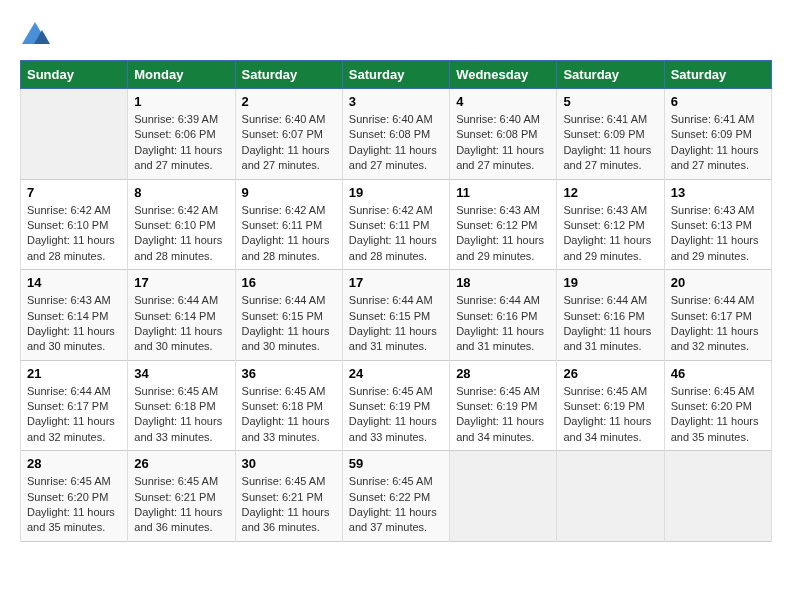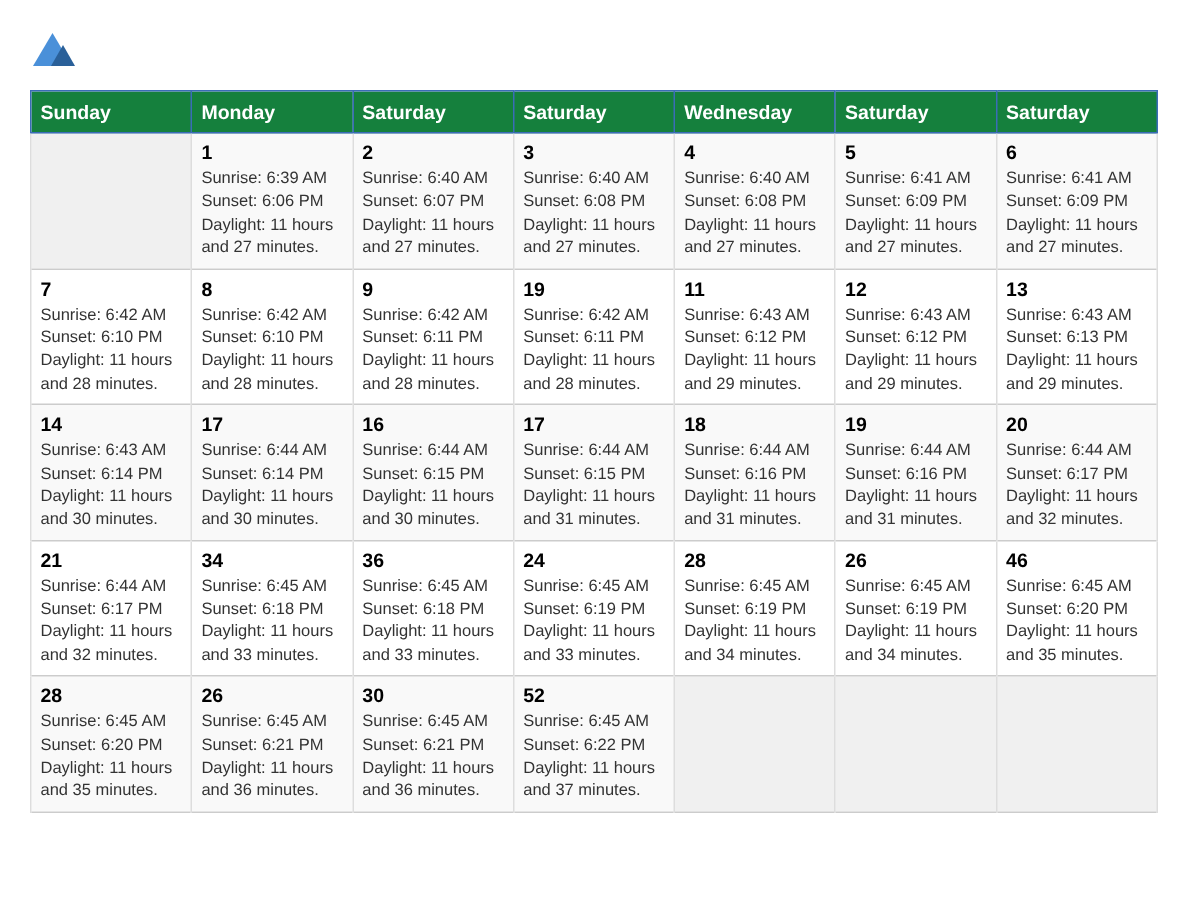--- a/index.html
+++ b/index.html
@@ -239,21 +239,21 @@
         </td>
         <td>
           <span class="day-number">26</span>
           <div class="day-info">Sunrise: 6:45 AM<br>Sunset: 6:21 PM<br>Daylight: 11 hours and 36 minutes.</div>
         </td>
         <td>
           <span class="day-number">30</span>
           <div class="day-info">Sunrise: 6:45 AM<br>Sunset: 6:21 PM<br>Daylight: 11 hours and 36 minutes.</div>
         </td>
         <td>
-          <span class="day-number">52</span>
+          <span class="day-number">59</span>
           <div class="day-info">Sunrise: 6:45 AM<br>Sunset: 6:22 PM<br>Daylight: 11 hours and 37 minutes.</div>
         </td>
         <td class="empty-cell"></td>
         <td class="empty-cell"></td>
         <td class="empty-cell"></td>
       </tr>
     </tbody>
 </table>
 
 </body></html>

